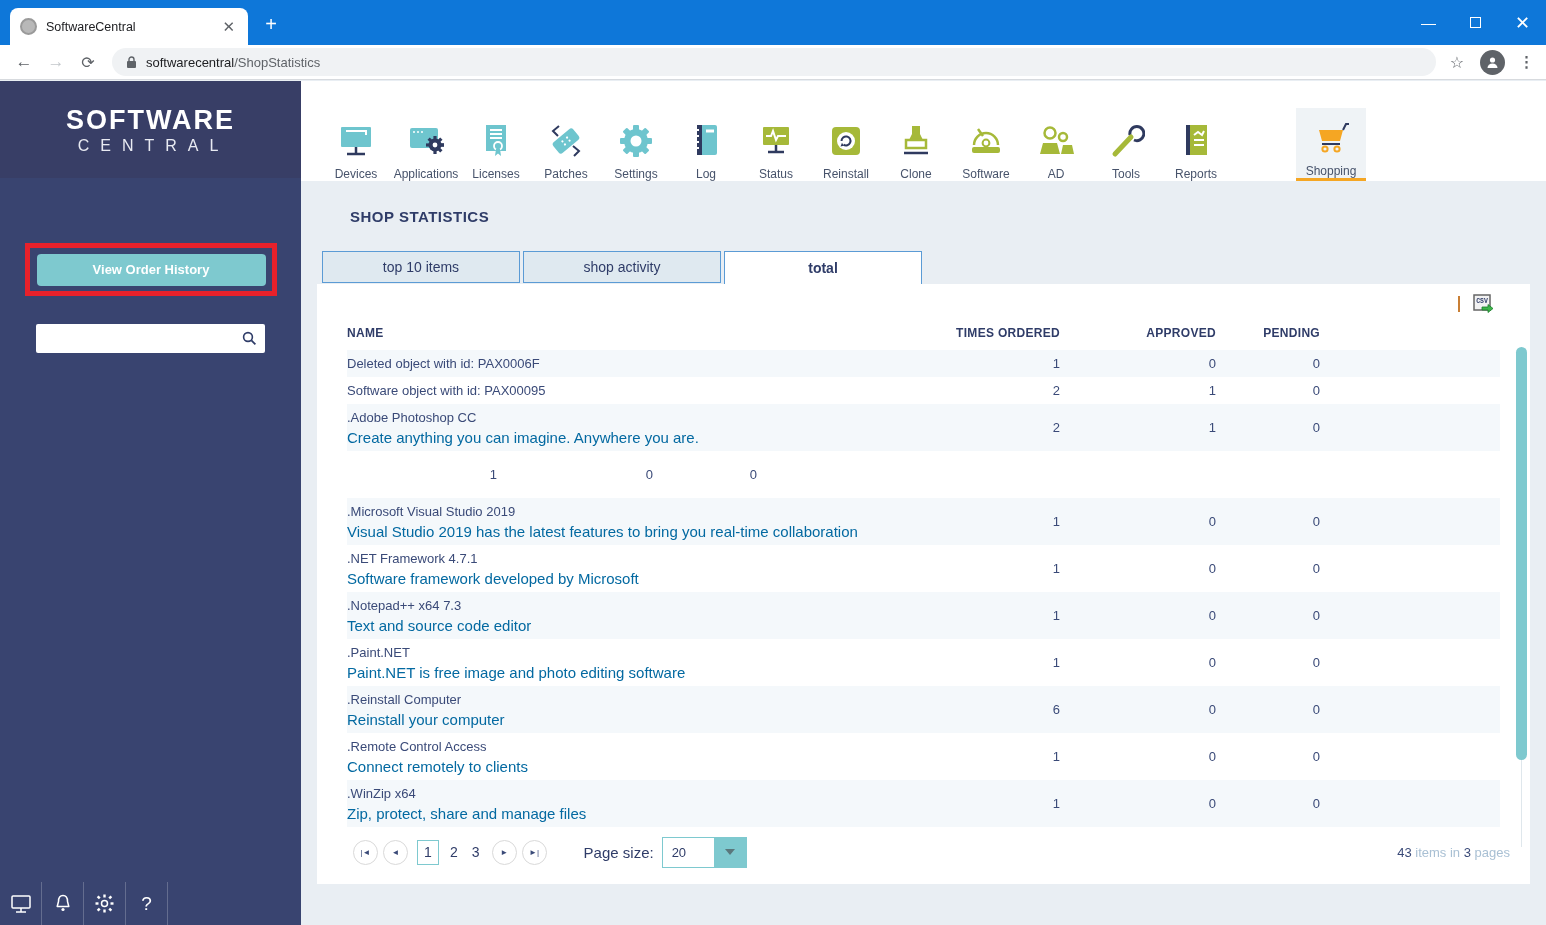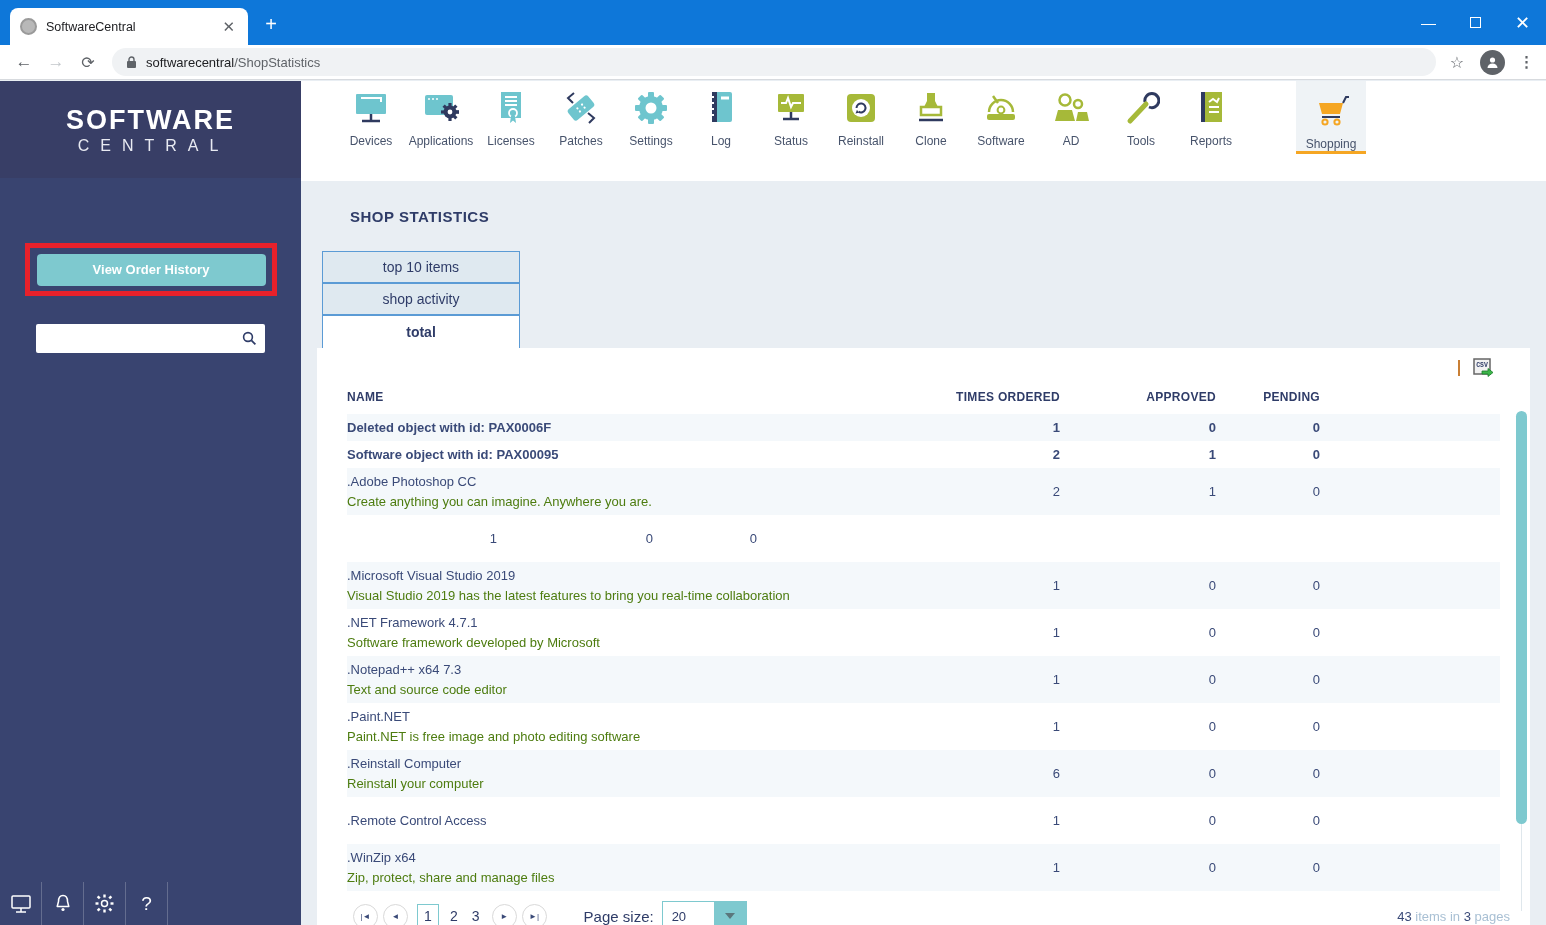--- a/index.html
+++ b/index.html
@@ -52,51 +52,51 @@
                  border-radius:2px; display:flex; align-items:center; padding:0 8px; }
   .side-search input { flex:1; border:none; outline:none; font-size:13px; font-family:inherit;
                        color:#333; background:transparent; min-width:0; }
   .side-footer { position:absolute; left:0; bottom:0; width:100%; height:43px; display:flex; }
   .side-footer-cell { width:42px; height:100%; display:flex; align-items:center; justify-content:center;
                       border-right:1px solid rgba(255,255,255,0.22); cursor:pointer; }
   .qmark { color:#fff; font-size:19px; font-weight:400; }
 
   
   .content { flex:1; display:flex; flex-direction:column; }
-  .topnav { height:100px; background:#fff; display:flex; align-items:flex-start; padding-left:35px; flex:none; }
+  .topnav { height:100px; background:#fff; display:flex; align-items:flex-end; padding-left:20px; flex:none; }
   .nav-item { width:70px; display:flex; flex-direction:column; align-items:center; justify-content:center;
               cursor:pointer; padding-top:6px; }
   .nav-item .ic { height:42px; display:flex; align-items:center; justify-content:center; }
   .nav-label { font-size:12px; color:#47536B; margin-top:5px; white-space:nowrap; }
   .nav-item.active { background:#EFF3F6; border-bottom:3px solid #F5A623; margin-left:auto;
                      margin-right:180px; padding-top:9px; }
 
   
   .main { flex:1; background:#E9EEF3; padding-left:16px; position:relative; }
   .page-title { margin:27px 0 0 33px; font-size:15px; font-weight:bold; color:#2F3C68; letter-spacing:0.5px; }
-  .tabs { display:flex; margin:26px 0 0 5px;flex-direction:column; }
+  .tabs { display:flex; margin:26px 0 0 5px; }
   .tab-item { width:198px; height:32px; margin-right:3px; background:#DFE9F0; border:1px solid #5B9BD5;
               display:flex; align-items:center; justify-content:center; font-size:14px; color:#2F3C68;
               cursor:pointer; }
   .tab-item.active { background:#ffffff; font-weight:bold; border-bottom:none; height:33px; }
   .panel { position:relative; width:1213px; height:600px; background:#fff; margin-top:0; }
   .export-bar { height:30px; display:flex; align-items:center; justify-content:flex-end; padding:10px 36px 0 0; }
   .export-sep { width:2px; height:16px; background:#C97F35; margin-right:12px; }
 
   
   .table { margin:2px 30px 0 30px; }
   .thead { display:flex; align-items:center; height:34px; }
   .th { font-size:12px; font-weight:bold; color:#2F3C68; letter-spacing:0.3px; }
   .row { display:flex; align-items:center; }
   .row.alt { background:#F4F8FB; }
-  .row.single { height:27px;font-weight:bold; }
+  .row.single { height:27px; }
   .row.double { height:47px; }
   .cell-name { flex:1; min-width:0; padding-right:10px; }
   .name { font-size:13px; color:#3A4A78; line-height:20px; }
-  .desc { font-size:13px; color:#4d7c0f; line-height:20px; }
+  .desc { font-size:15px; color:#0369a1; line-height:20px; }
   .col-times { width:150px; text-align:right; }
   .col-approved { width:156px; text-align:right; }
   .col-pending { width:104px; text-align:right; }
   .col-spacer { width:180px; }
   .num { font-size:13px; color:#3A4A78; }
 
   
   .pager-row { display:flex; align-items:center; height:50px; padding:0 20px 0 36px; }
   .pager { display:flex; align-items:center; }
   .pg-circle { width:25px; height:25px; border-radius:50%; border:1px solid #d9d9d9; background:#fff;
@@ -517,20 +517,21 @@
                 <div class="desc">Reinstall your computer</div>
               </div>
               <div class="num col-times">6</div>
               <div class="num col-approved">0</div>
               <div class="num col-pending">0</div>
               <div class="col-spacer"></div>
             </div>
             <div class="row double">
               <div class="cell-name">
                 <div class="name">.Remote Control Access</div>
+                <div class="desc">Connect remotely to clients</div>
               </div>
               <div class="num col-times">1</div>
               <div class="num col-approved">0</div>
               <div class="num col-pending">0</div>
               <div class="col-spacer"></div>
             </div>
             <div class="row double alt">
               <div class="cell-name">
                 <div class="name">.WinZip x64</div>
                 <div class="desc">Zip, protect, share and manage files</div>

